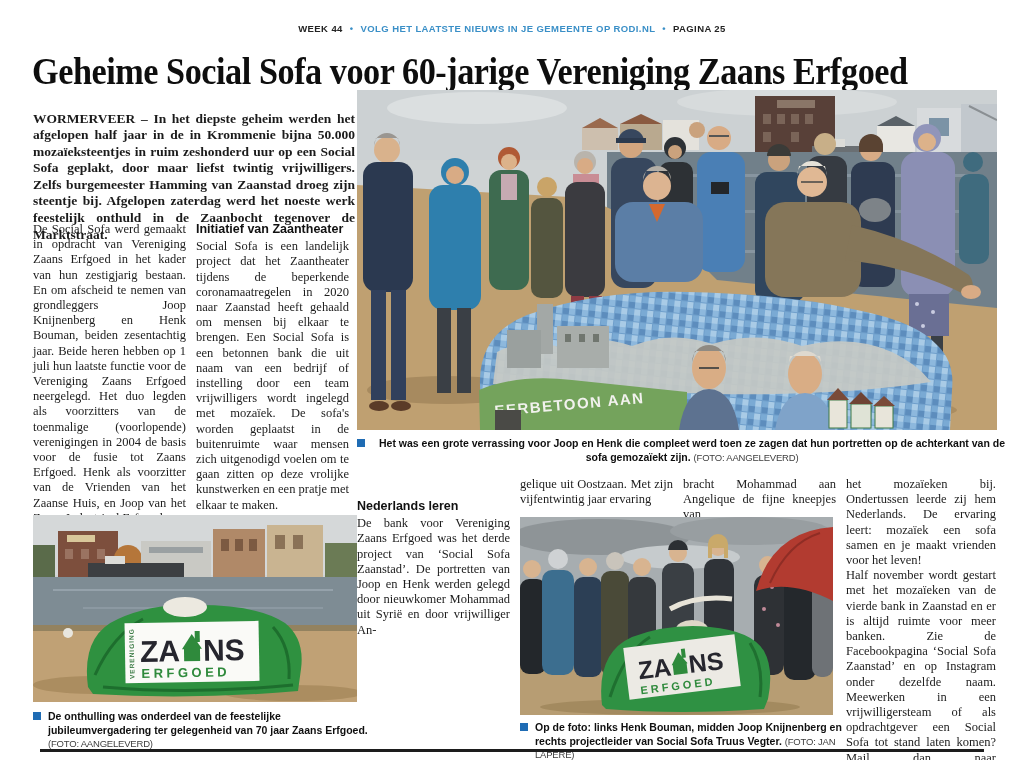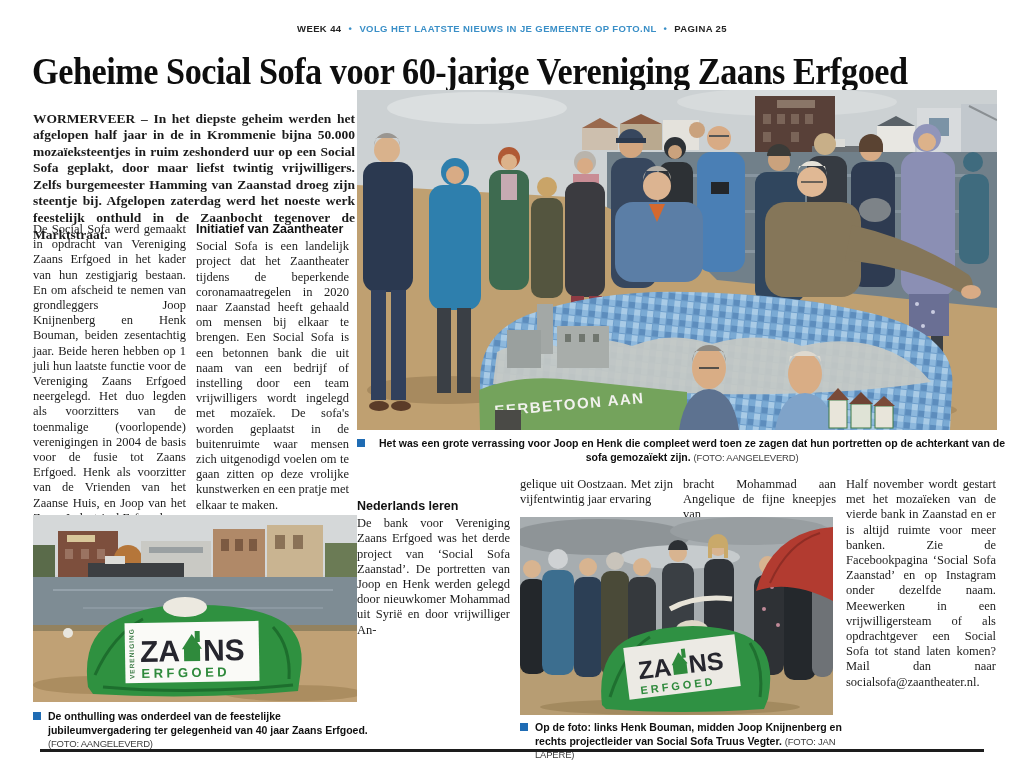--- a/index.html
+++ b/index.html
@@ -37,21 +37,21 @@
   .bottomrule{position:absolute;left:40px;top:749px;width:944px;height:3px;background:#1d1d1d;}
 </style>
 </head>
 <body>
 
 <div class="page">
 
   <div class="pagehead">
     <span>WEEK 44</span>
     <span class="sep">•</span>
-    <span class="blue">VOLG HET LAATSTE NIEUWS IN JE GEMEENTE OP FOTO.NL</span>
+    <span class="blue">VOLG HET LAATSTE NIEUWS IN JE GEMEENTE OP RODI.NL</span>
     <span class="sep">•</span>
     <span>PAGINA 25</span>
   </div>
 
   <div class="headline">Geheime Social Sofa voor 60-jarige Vereniging Zaans Erfgoed</div>
 
   <p class="lead">WORMERVEER – In het diepste geheim werden het afgelopen half jaar in de in Krommenie bijna 50.000 mozaïeksteentjes in ruim zeshonderd uur op een Social Sofa geplakt, door maar liefst twintig vrijwilligers. Zelfs burgemeester Hamming van Zaanstad droeg zijn steentje bij. Afgelopen zaterdag werd het noeste werk feestelijk onthuld in de Zaanbocht tegenover de Marktstraat.</p>
 
   <div class="photo" style="left:357px;top:90px;width:640px;height:340px;">
     <svg width="640" height="340" viewBox="0 0 640 340">
@@ -231,20 +231,21 @@
     <h3 class="subhead gap">Nederlands leren</h3>
     <p>De bank voor Vereniging Zaans Erfgoed was het derde project van ‘Social Sofa Zaanstad’. De portretten van Joop en Henk werden gelegd door nieuwkomer Mohammad uit Syrië en door vrijwilliger An-</p>
   </div>
   <div class="bodycol" style="left:520px;top:477px;">
     <p>gelique uit Oostzaan. Met zijn vijfentwintig jaar ervaring</p>
   </div>
   <div class="bodycol" style="left:683px;top:477px;">
     <p>bracht Mohammad aan Angelique de fijne kneepjes van</p>
   </div>
   <div class="bodycol" style="left:846px;top:477px;width:150px;">
+    <p>het mozaïeken bij. Ondertussen leerde zij hem Nederlands. De ervaring leert: mozaïek een sofa samen en je maakt vrienden voor het leven!</p>
     <p>Half november wordt gestart met het mozaïeken van de vierde bank in Zaanstad en er is altijd ruimte voor meer banken. Zie de Facebookpagina ‘Social Sofa Zaanstad’ en op Instagram onder dezelfde naam. Meewerken in een vrijwilligersteam of als opdrachtgever een Social Sofa tot stand laten komen? Mail dan naar socialsofa@zaantheater.nl.</p>
   </div>
 
   <div class="photo" style="left:33px;top:515px;width:324px;height:187px;">
     <svg width="324" height="187" viewBox="0 0 324 187">
       <rect width="324" height="60" fill="#d5d8d9"></rect>
       <g>
         <rect x="0" y="30" width="22" height="32" fill="#5a6b4a"></rect>
         <rect x="25" y="16" width="60" height="46" fill="#7d4f3d"></rect>
         <rect x="34" y="20" width="28" height="7" fill="#d9c79a"></rect>
@@ -290,21 +291,21 @@
           <rect x="151" y="133" width="16" height="13" fill="#2f8a3c"></rect>
         </g>
         <text x="170" y="146" font-family="Liberation Sans, sans-serif" font-size="30" font-weight="bold" fill="#26262e">NS</text>
         <text x="108" y="162" font-family="Liberation Sans, sans-serif" font-size="13" font-weight="bold" fill="#2f8a3c" letter-spacing="3.5">ERFGOED</text>
       </g>
     </svg>
   </div>
 
   <div class="caption" style="left:33px;top:710px;width:322px;">
     <span class="bullet"></span>
-    <span>De onthulling was onderdeel van de feestelijke jubileumvergadering ter gelegenheid van 40 jaar Zaans Erfgoed.</span>
+    <span>De onthulling was onderdeel van de feestelijke jubileumvergadering ter gelegenheid van 70 jaar Zaans Erfgoed.</span>
     <span class="credit">(FOTO: AANGELEVERD)</span>
   </div>
 
   <div class="photo" style="left:520px;top:517px;width:313px;height:198px;">
     <svg width="313" height="198" viewBox="0 0 313 198">
       <rect width="313" height="130" fill="#a7adb0"></rect>
       <ellipse cx="80" cy="20" rx="90" ry="18" fill="#8e9497"></ellipse>
       <ellipse cx="230" cy="14" rx="80" ry="14" fill="#989ea1"></ellipse>
       <ellipse cx="160" cy="40" rx="60" ry="12" fill="#c6cbcd"></ellipse>
       <rect x="0" y="124" width="313" height="74" fill="#b79d73"></rect>

